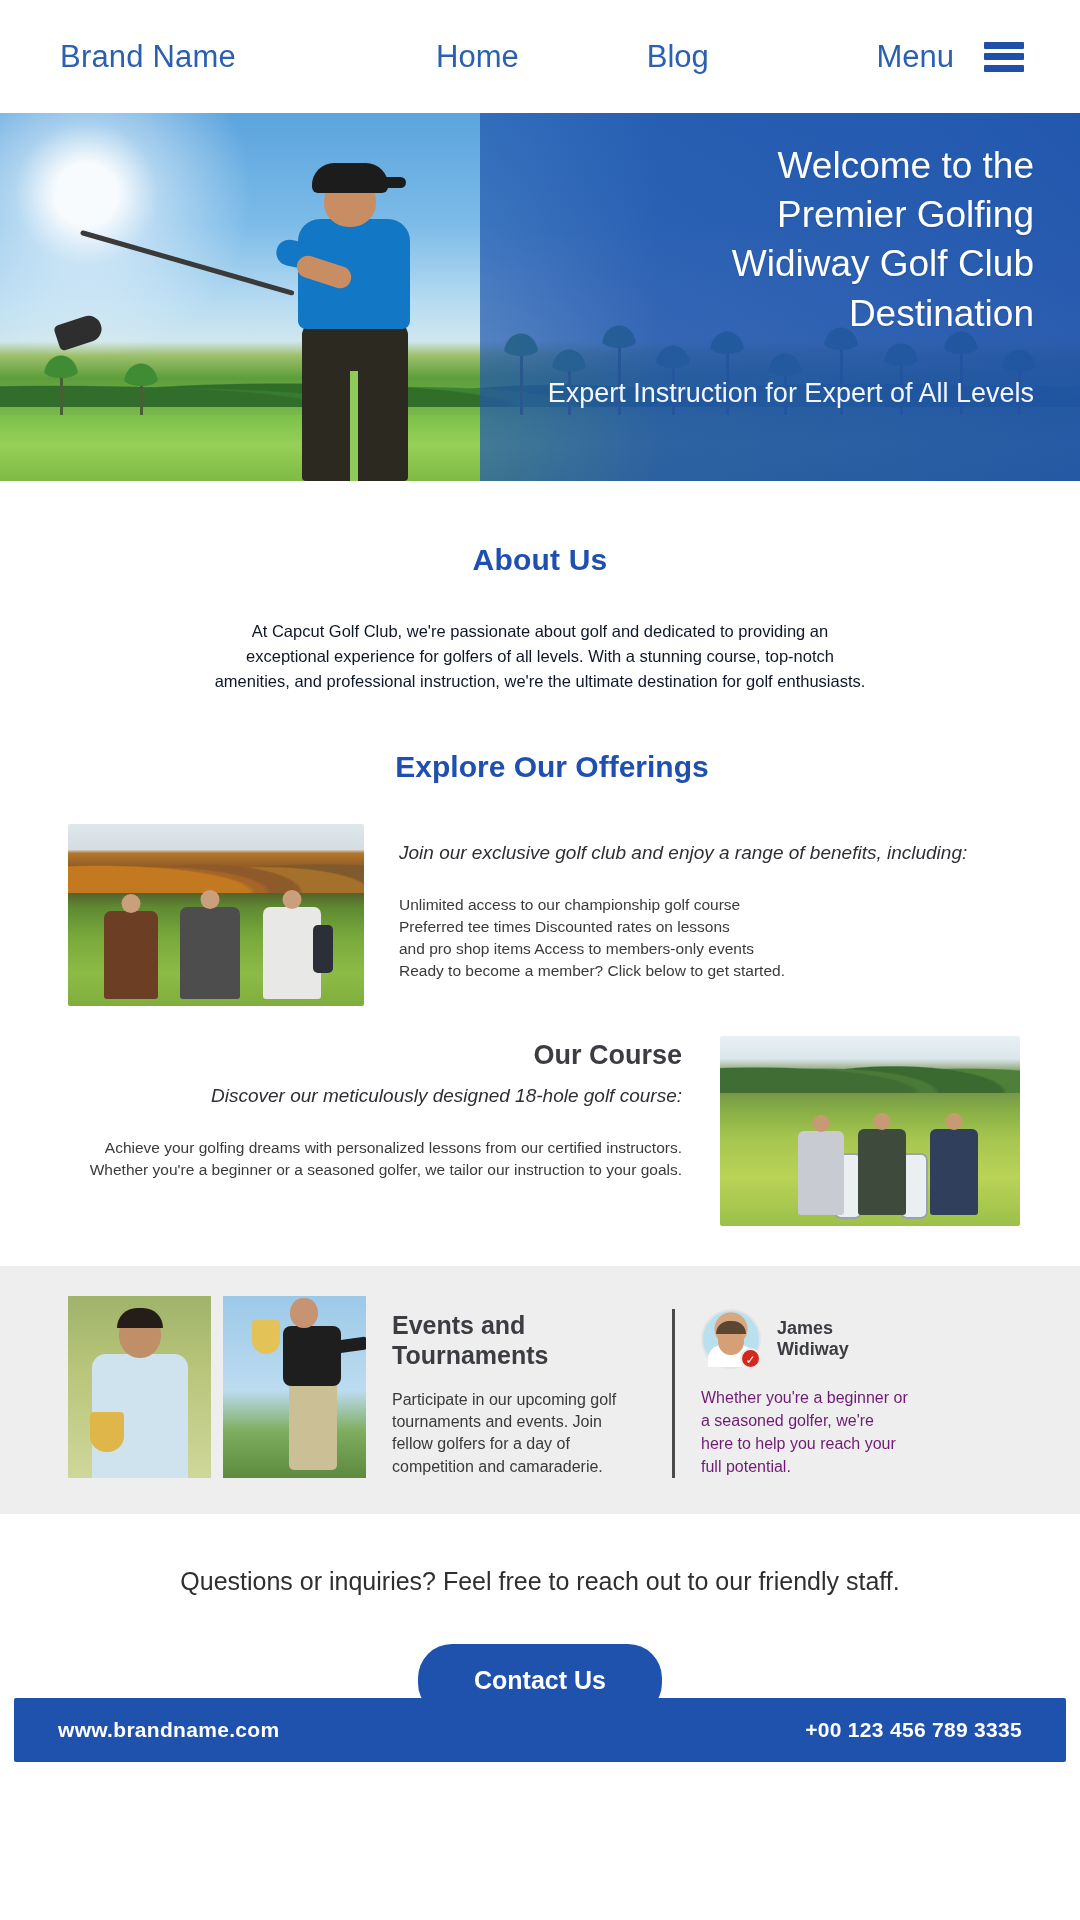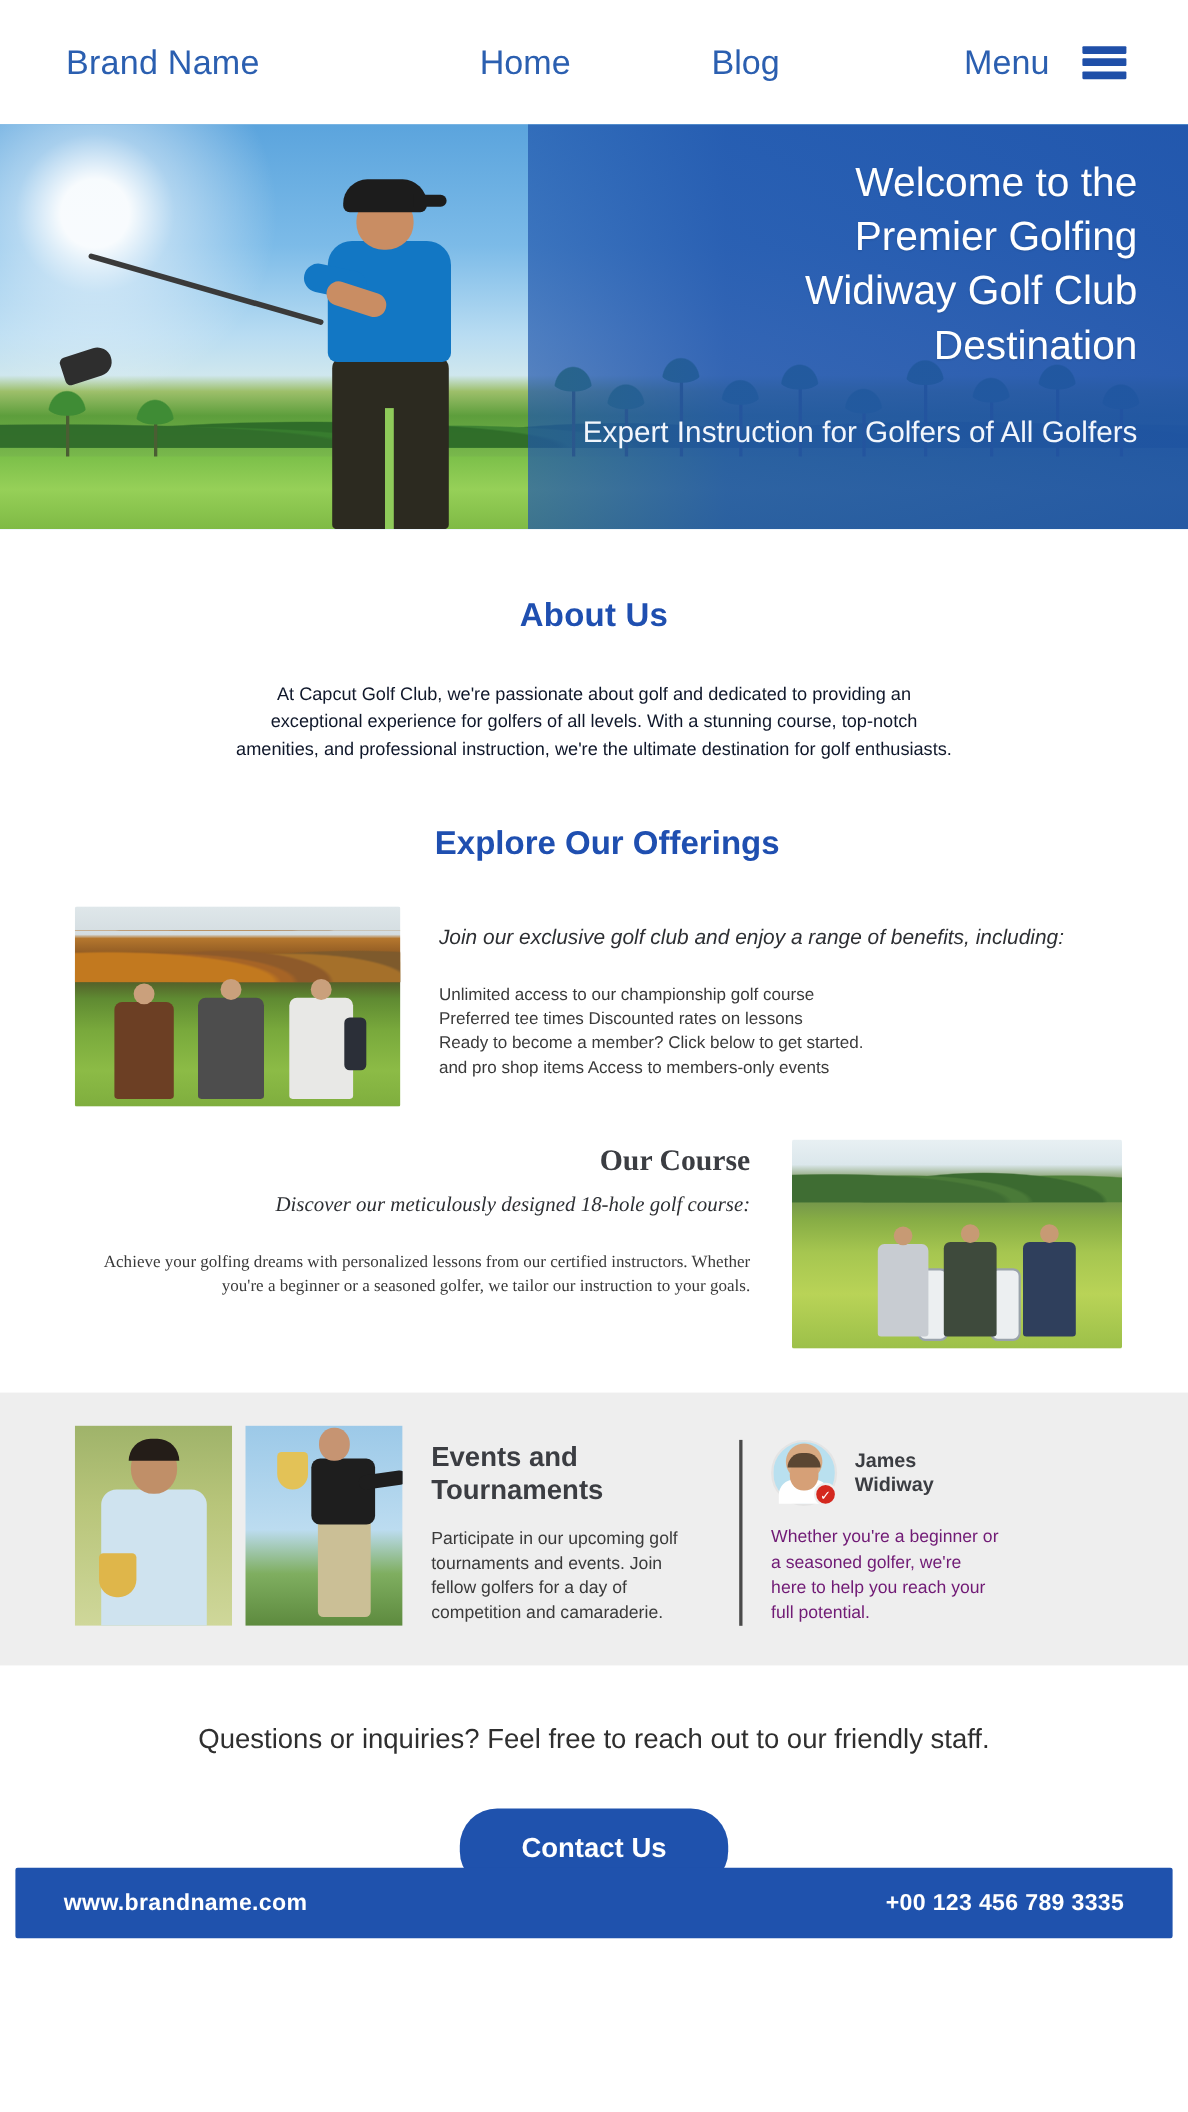--- a/index.html
+++ b/index.html
@@ -193,21 +193,20 @@
     margin-top:12px; font-size:19px; font-style:italic; color:#2d2f33; line-height:1.34;
   }
   .card-list {
     margin-top:28px; font-size:15.5px; line-height:1.42; color:#3a3a3a;
   }
 
   
   .course {
     display:flex; align-items:flex-start; gap:38px;
     padding:30px 60px 0 60px;
-    font-family:Liberation Serif, serif;
   }
   .course-body { flex:1; text-align:right; padding-top:4px; }
   .course-body .card-title { font-size:27px; }
   .course-body .card-sub { font-size:19px; }
   .course-text { margin-top:28px; font-size:15.5px; line-height:1.42; color:#3a3a3a; }
   .photo-course { width:300px; height:190px; flex:none; position:relative; overflow:hidden; }
   .ph-course {
     position:absolute; inset:0;
     background:linear-gradient(to bottom,
       #e8f0f3 0%, #dbe7ec 12%,
@@ -355,21 +354,21 @@
       </div>
     </div>
     <div class="hero-overlay"></div>
     <div class="hero-text">
       <div class="hero-title">
         <div>Welcome to the</div>
         <div>Premier Golfing</div>
         <div>Widiway Golf Club</div>
         <div>Destination</div>
       </div>
-      <div class="hero-sub">Expert Instruction for Golfers of All Golfers</div>
+      <div class="hero-sub">Expert Instruction for Expert of All Levels</div>
     </div>
   </div>
 
   <div class="about">
     <div class="section-title">About Us</div>
     <div class="about-text">At Capcut Golf Club, we're passionate about golf and dedicated to providing an exceptional experience for golfers of all levels. With a stunning course, top-notch amenities, and professional instruction, we're the ultimate destination for golf enthusiasts.</div>
     <div class="offerings-title">Explore Our Offerings</div>
   </div>
 
   <div class="membership">
@@ -377,22 +376,22 @@
       <div class="ph-autumn"></div>
       <div class="fig f1"></div>
       <div class="fig f2"></div>
       <div class="fig f3"></div>
     </div>
     <div class="mem-body">
       <div class="card-sub">Join our exclusive golf club and enjoy a range of benefits, including:</div>
       <div class="card-list">
         <div>Unlimited access to our championship golf course</div>
         <div>Preferred tee times Discounted rates on lessons</div>
+        <div> and pro shop items Access to members-only events</div>
         <div>Ready to become a member? Click below to get started.</div>
-        <div> and pro shop items Access to members-only events</div>
       </div>
     </div>
   </div>
 
   <div class="course">
     <div class="course-body">
       <div class="card-title">Our Course</div>
       <div class="card-sub">Discover our meticulously designed 18-hole golf course:</div>
       <div class="course-text">Achieve your golfing dreams with personalized lessons from our certified instructors. Whether you're a beginner or a seasoned golfer, we tailor our instruction to your goals.</div>
     </div>

